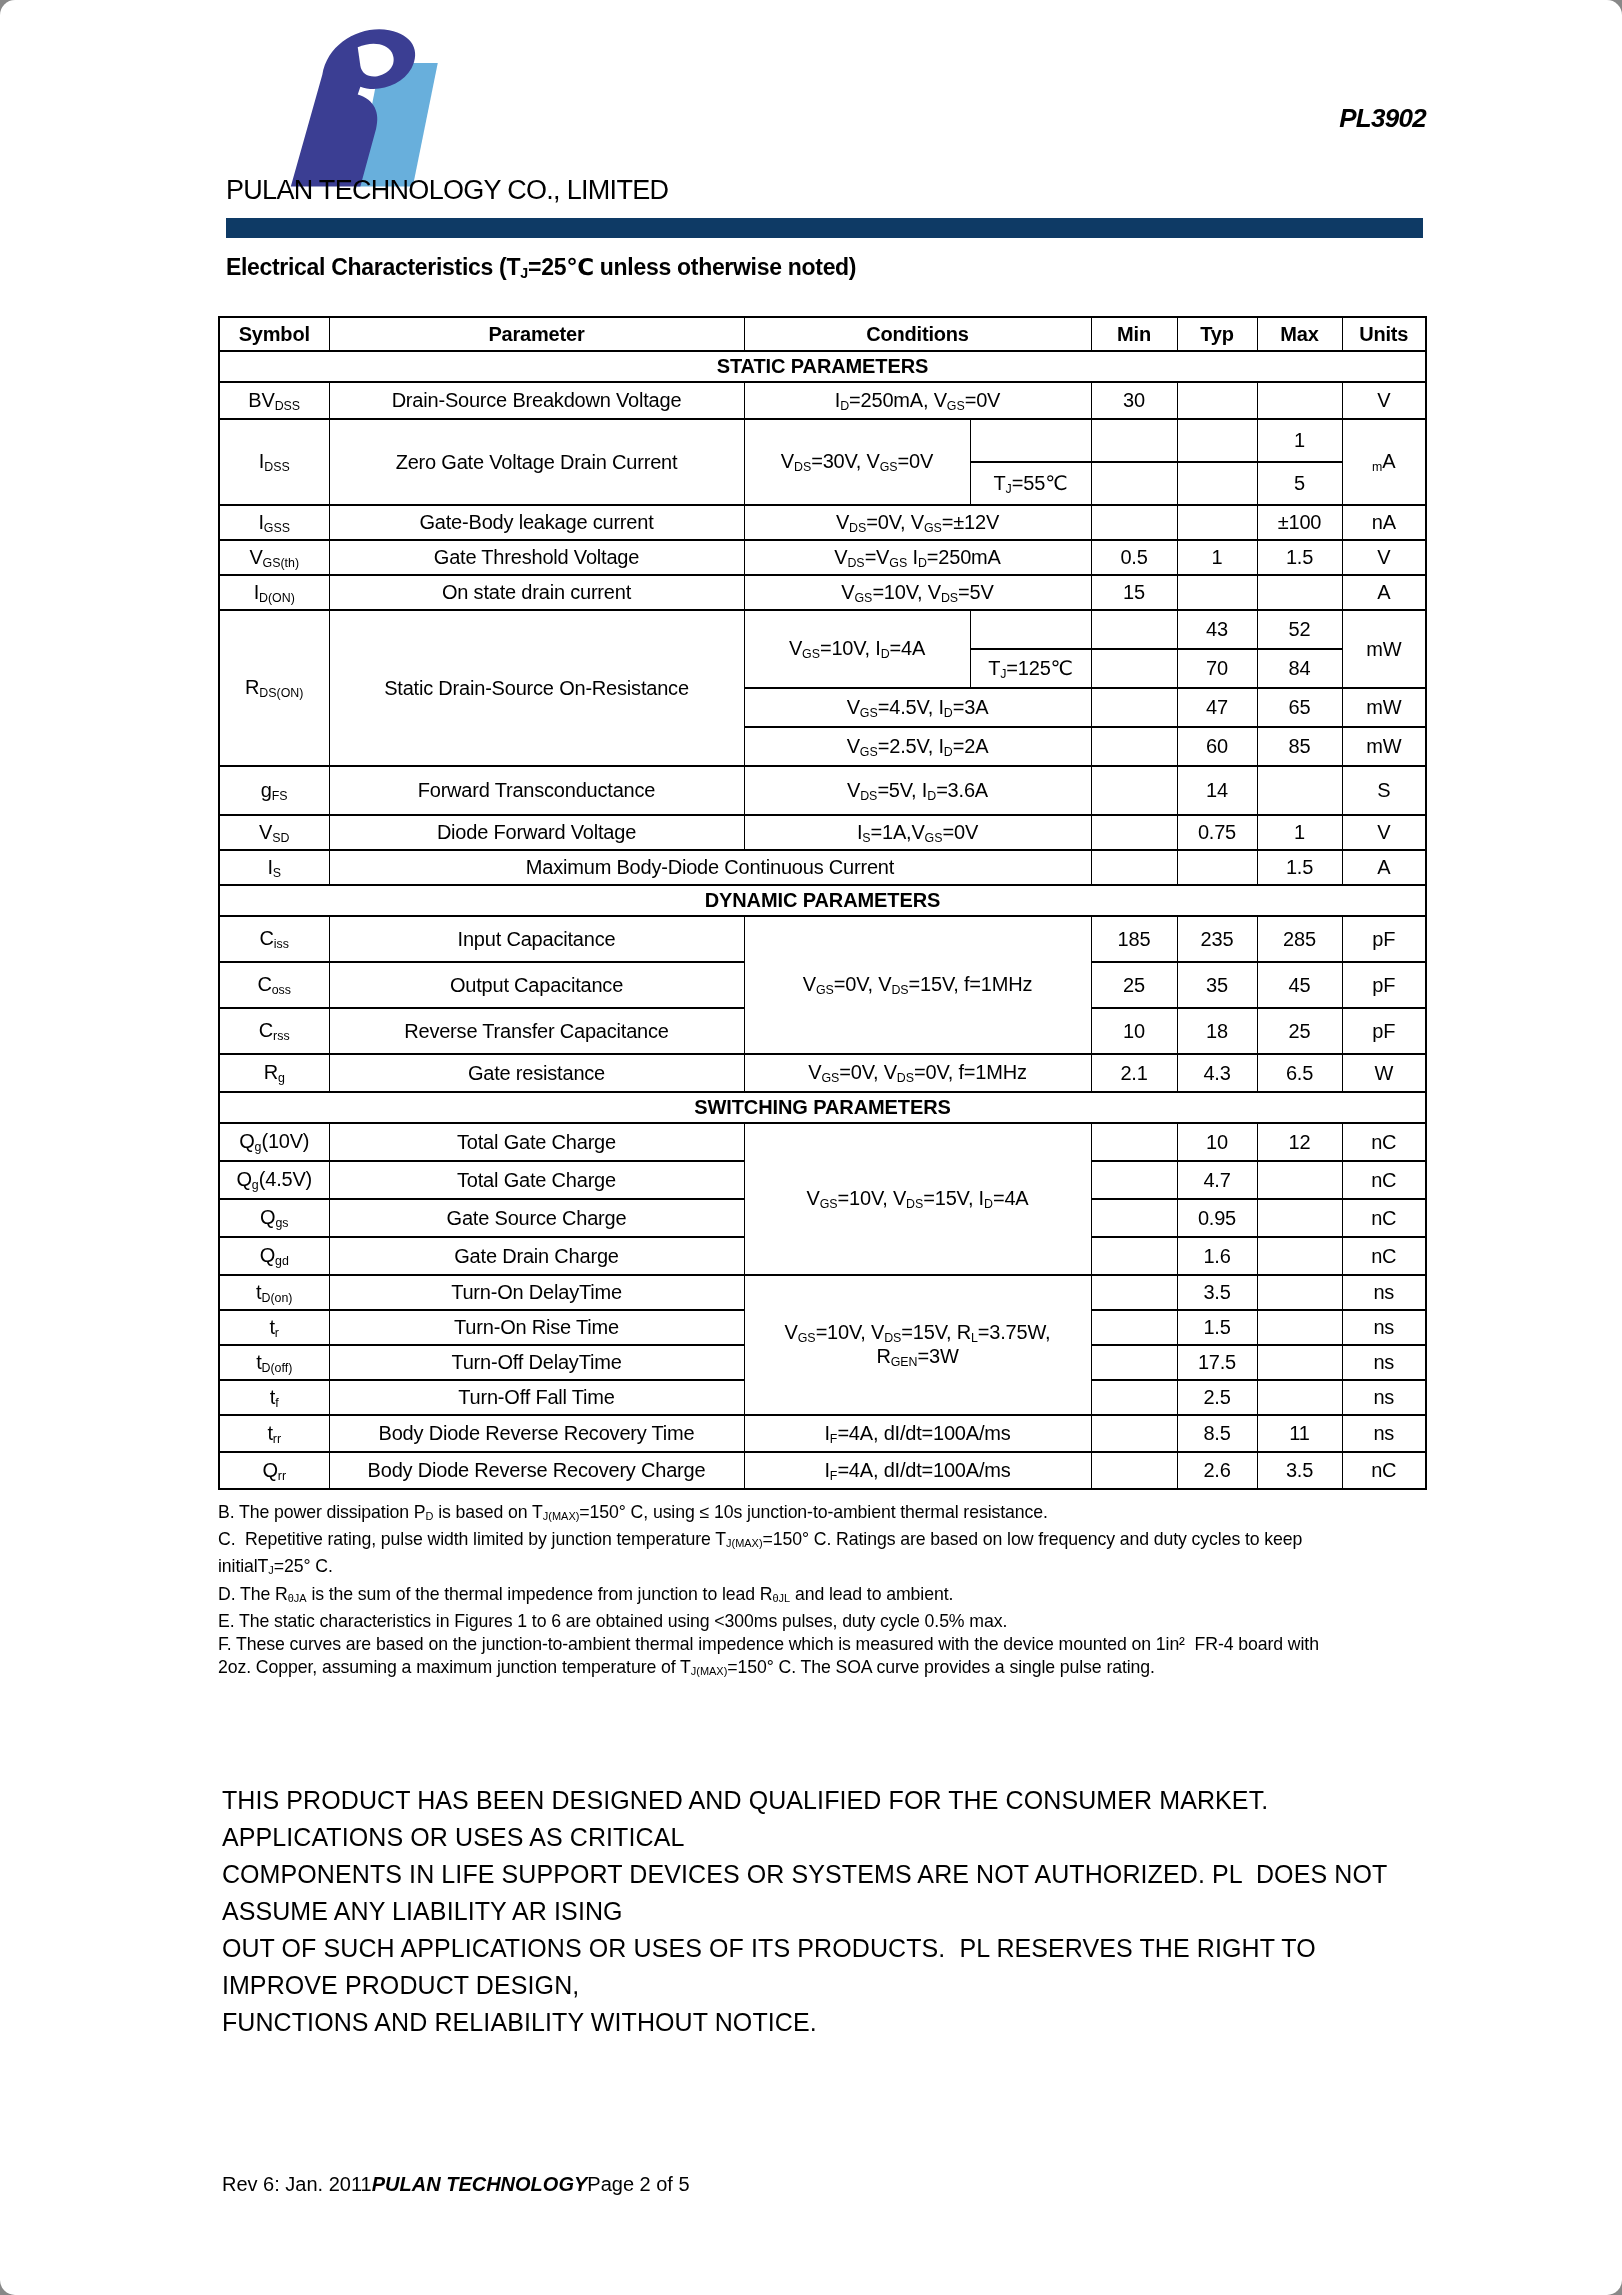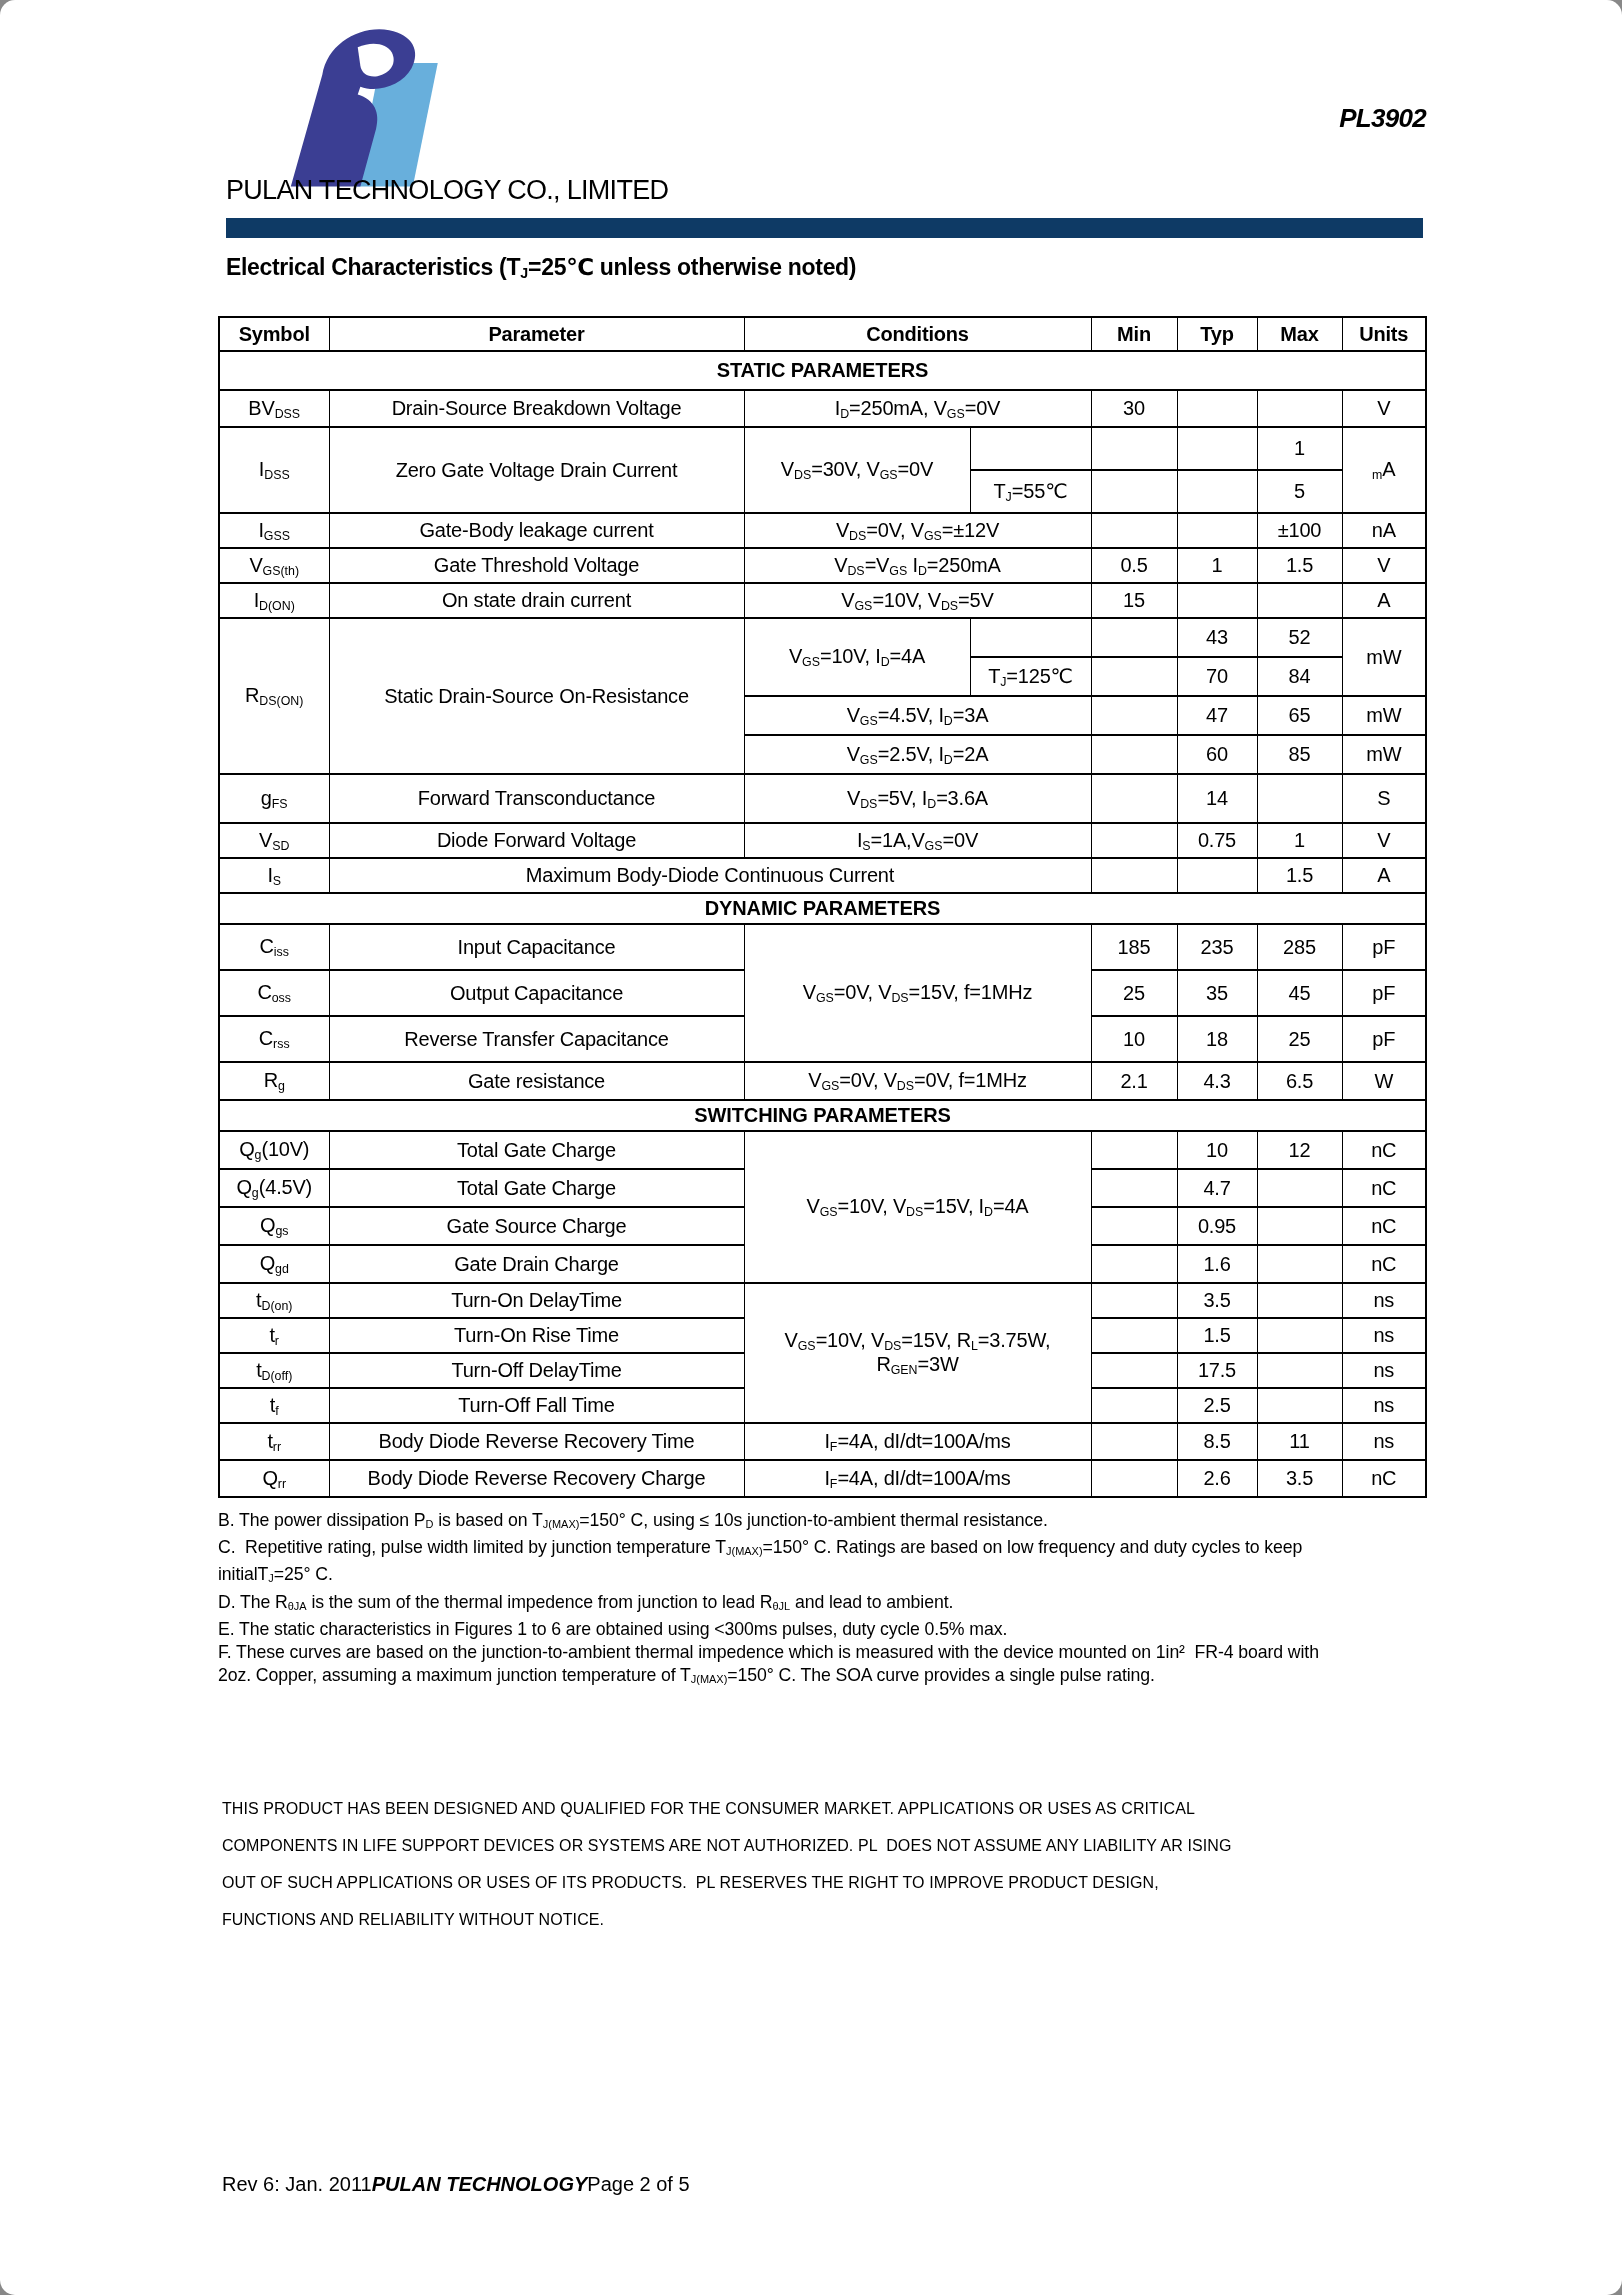--- a/index.html
+++ b/index.html
@@ -52,21 +52,21 @@
   td.condtop{vertical-align:top;padding-top:7.9px;border-right-width:0;}
   td.condmid{vertical-align:middle;}
   td.gap{border-left-width:0;border-bottom-width:3.3px;}
   td.sub{border-left:3.3px solid #000;border-top-width:3.3px;text-align:center;}
   sub{font-size:0.62em;vertical-align:-0.22em;letter-spacing:0;}
   
   .footnotes{margin-top:10.5px;font-size:17.7px;line-height:23px;letter-spacing:-0.1px;}
   .fn{white-space:pre-wrap;}
   .disclaimer{
     margin-top:98px;margin-left:3.9px;
-    font-size:16px;line-height:37px;letter-spacing:0.1px;
+    font-size:25px;line-height:37px;letter-spacing:0.1px;
     white-space:pre-wrap;
   }
   
   .footer{
     position:absolute;left:222px;top:2173px;width:1204px;
     display:flex;align-items:baseline;
     font-size:20px;
   }
   .footer .fc{font-weight:bold;font-style:italic;}
 </style>
@@ -103,21 +103,21 @@
       <tbody id="ec-body">
           <tr style="height: 34px;">
             <th class="hsym">Symbol</th>
             <th>Parameter</th>
             <th colspan="2" class="hcond">Conditions</th>
             <th>Min</th>
             <th>Typ</th>
             <th>Max</th>
             <th>Units</th>
           </tr>
-          <tr style="height: 39px;">
+          <tr style="height: 31px;">
             <td colspan="8" class="section">STATIC PARAMETERS</td>
           </tr>
           <tr style="height: 37px;">
             <td class="sym">BV<sub>DSS</sub></td>
             <td class="par">Drain-Source Breakdown Voltage</td>
             <td colspan="2" class="cond">I<sub>D</sub>=250mA, V<sub>GS</sub>=0V</td>
             <td>30</td>
             <td></td>
             <td></td>
             <td>V</td>

